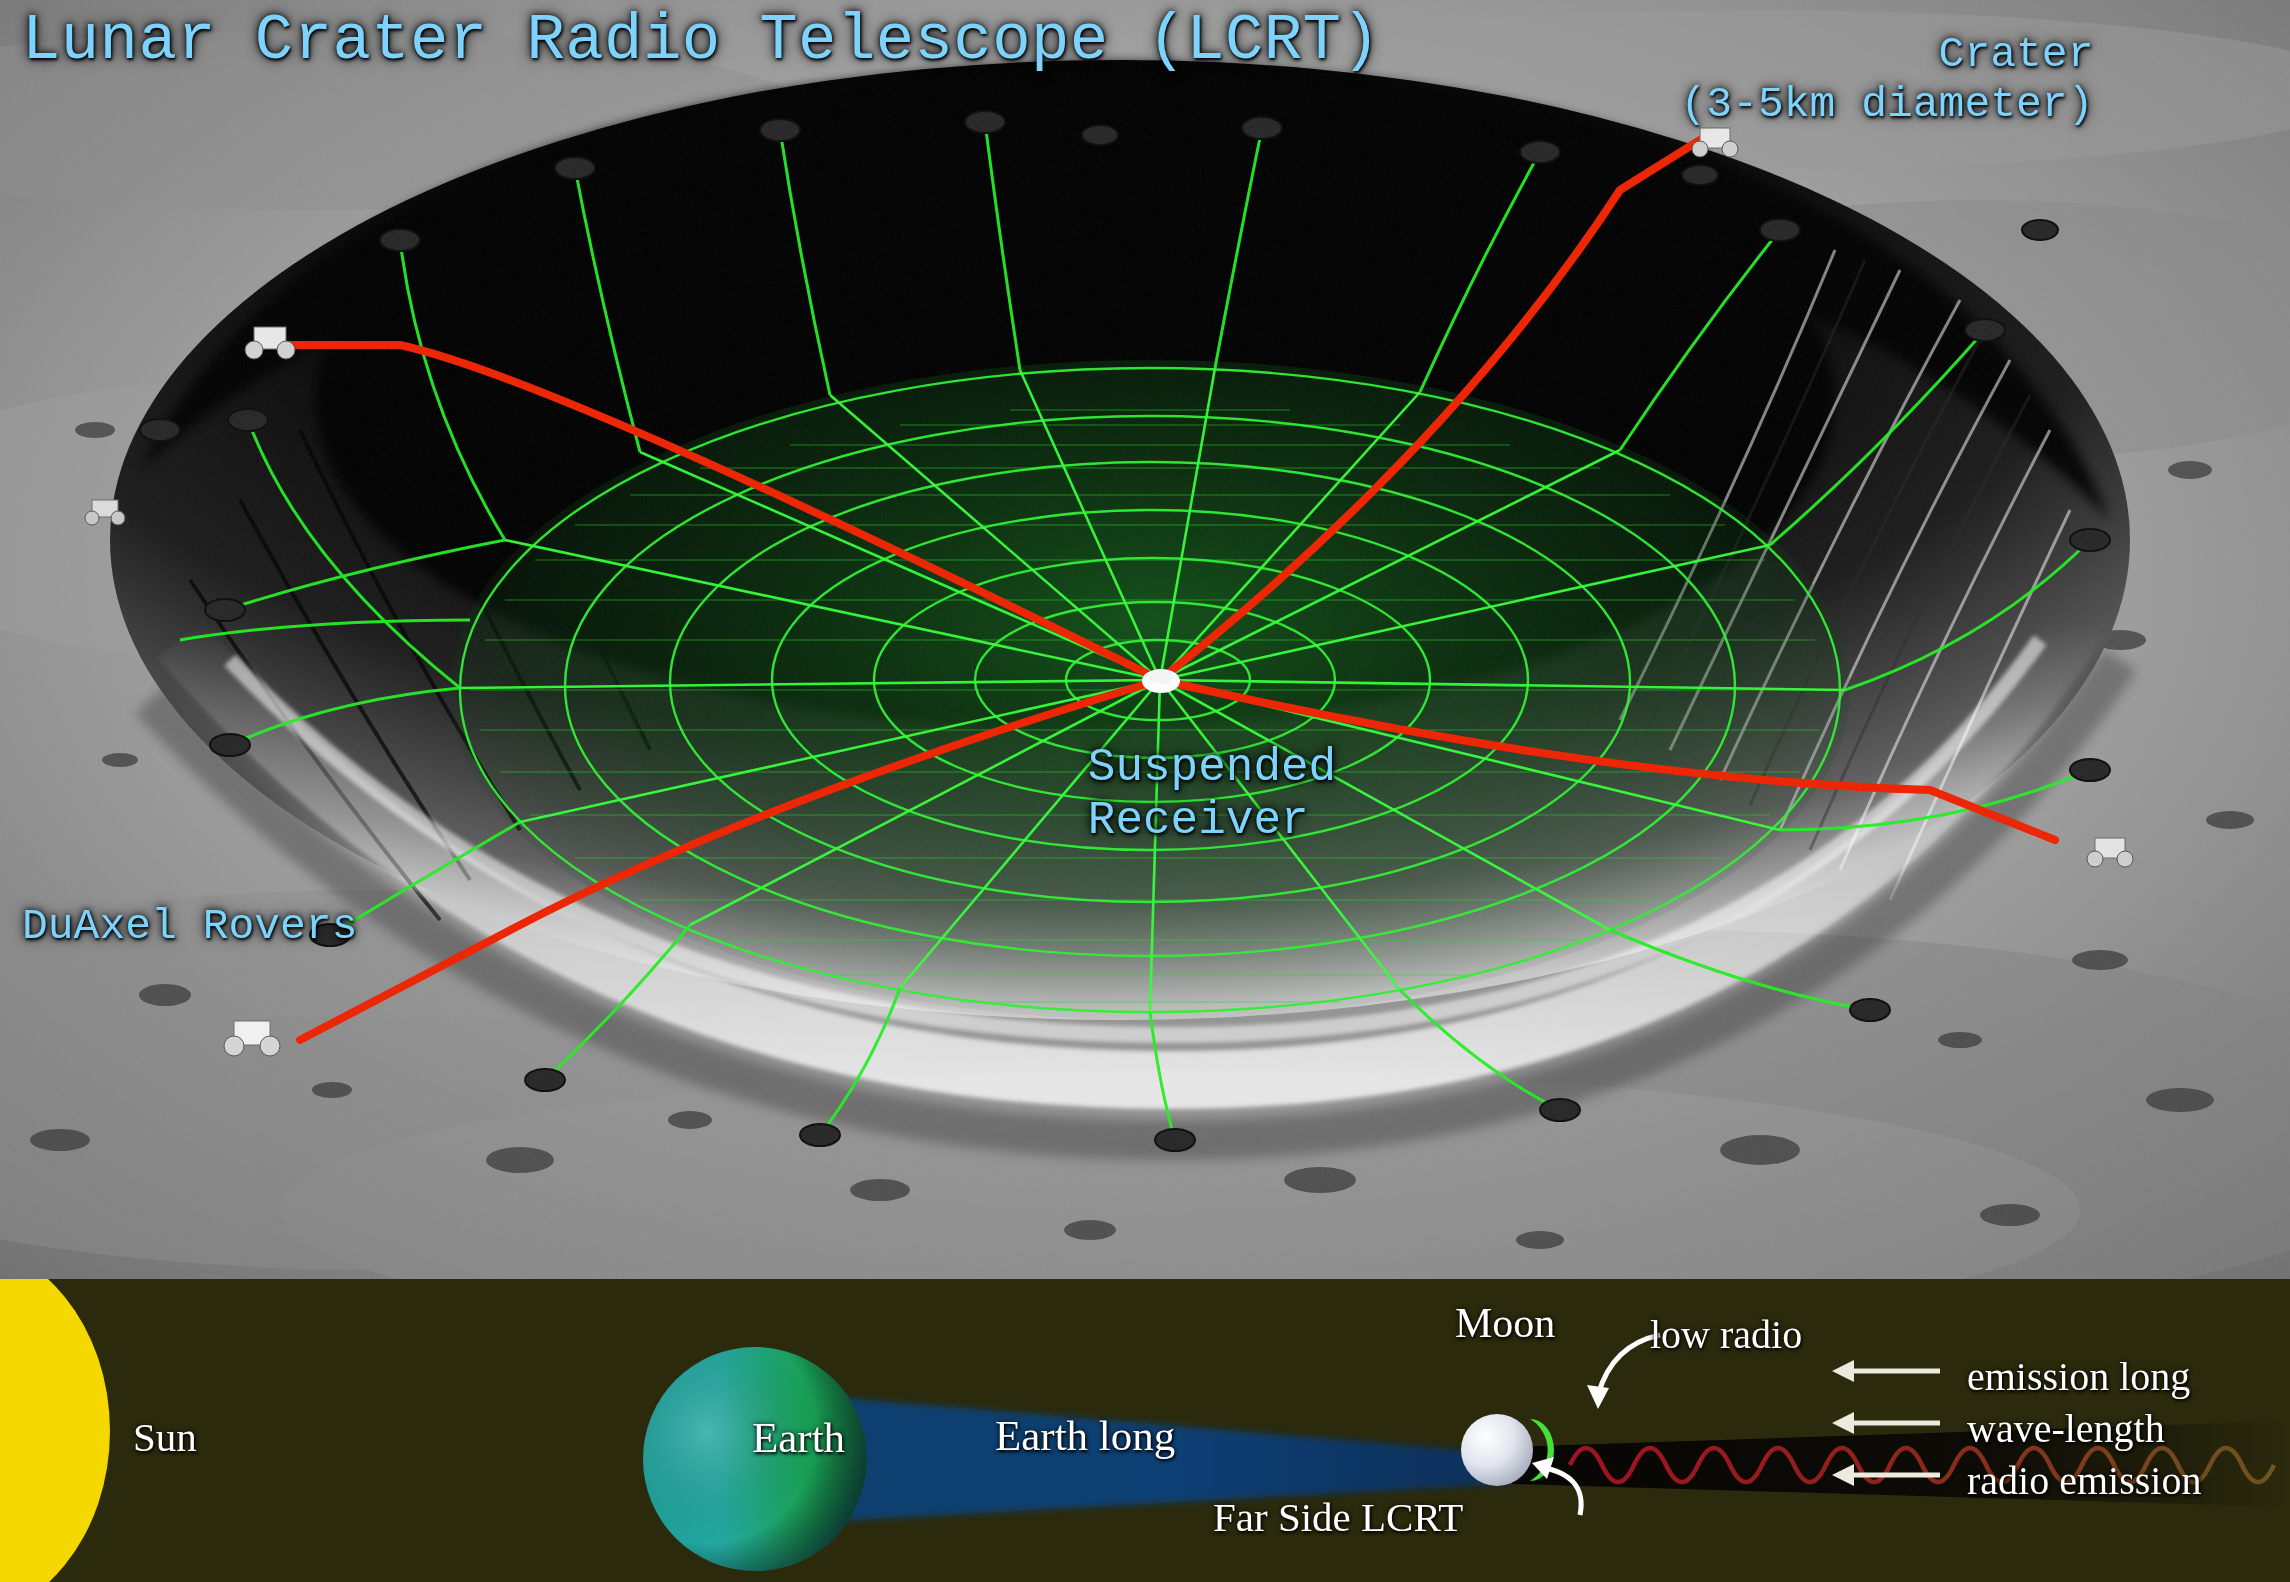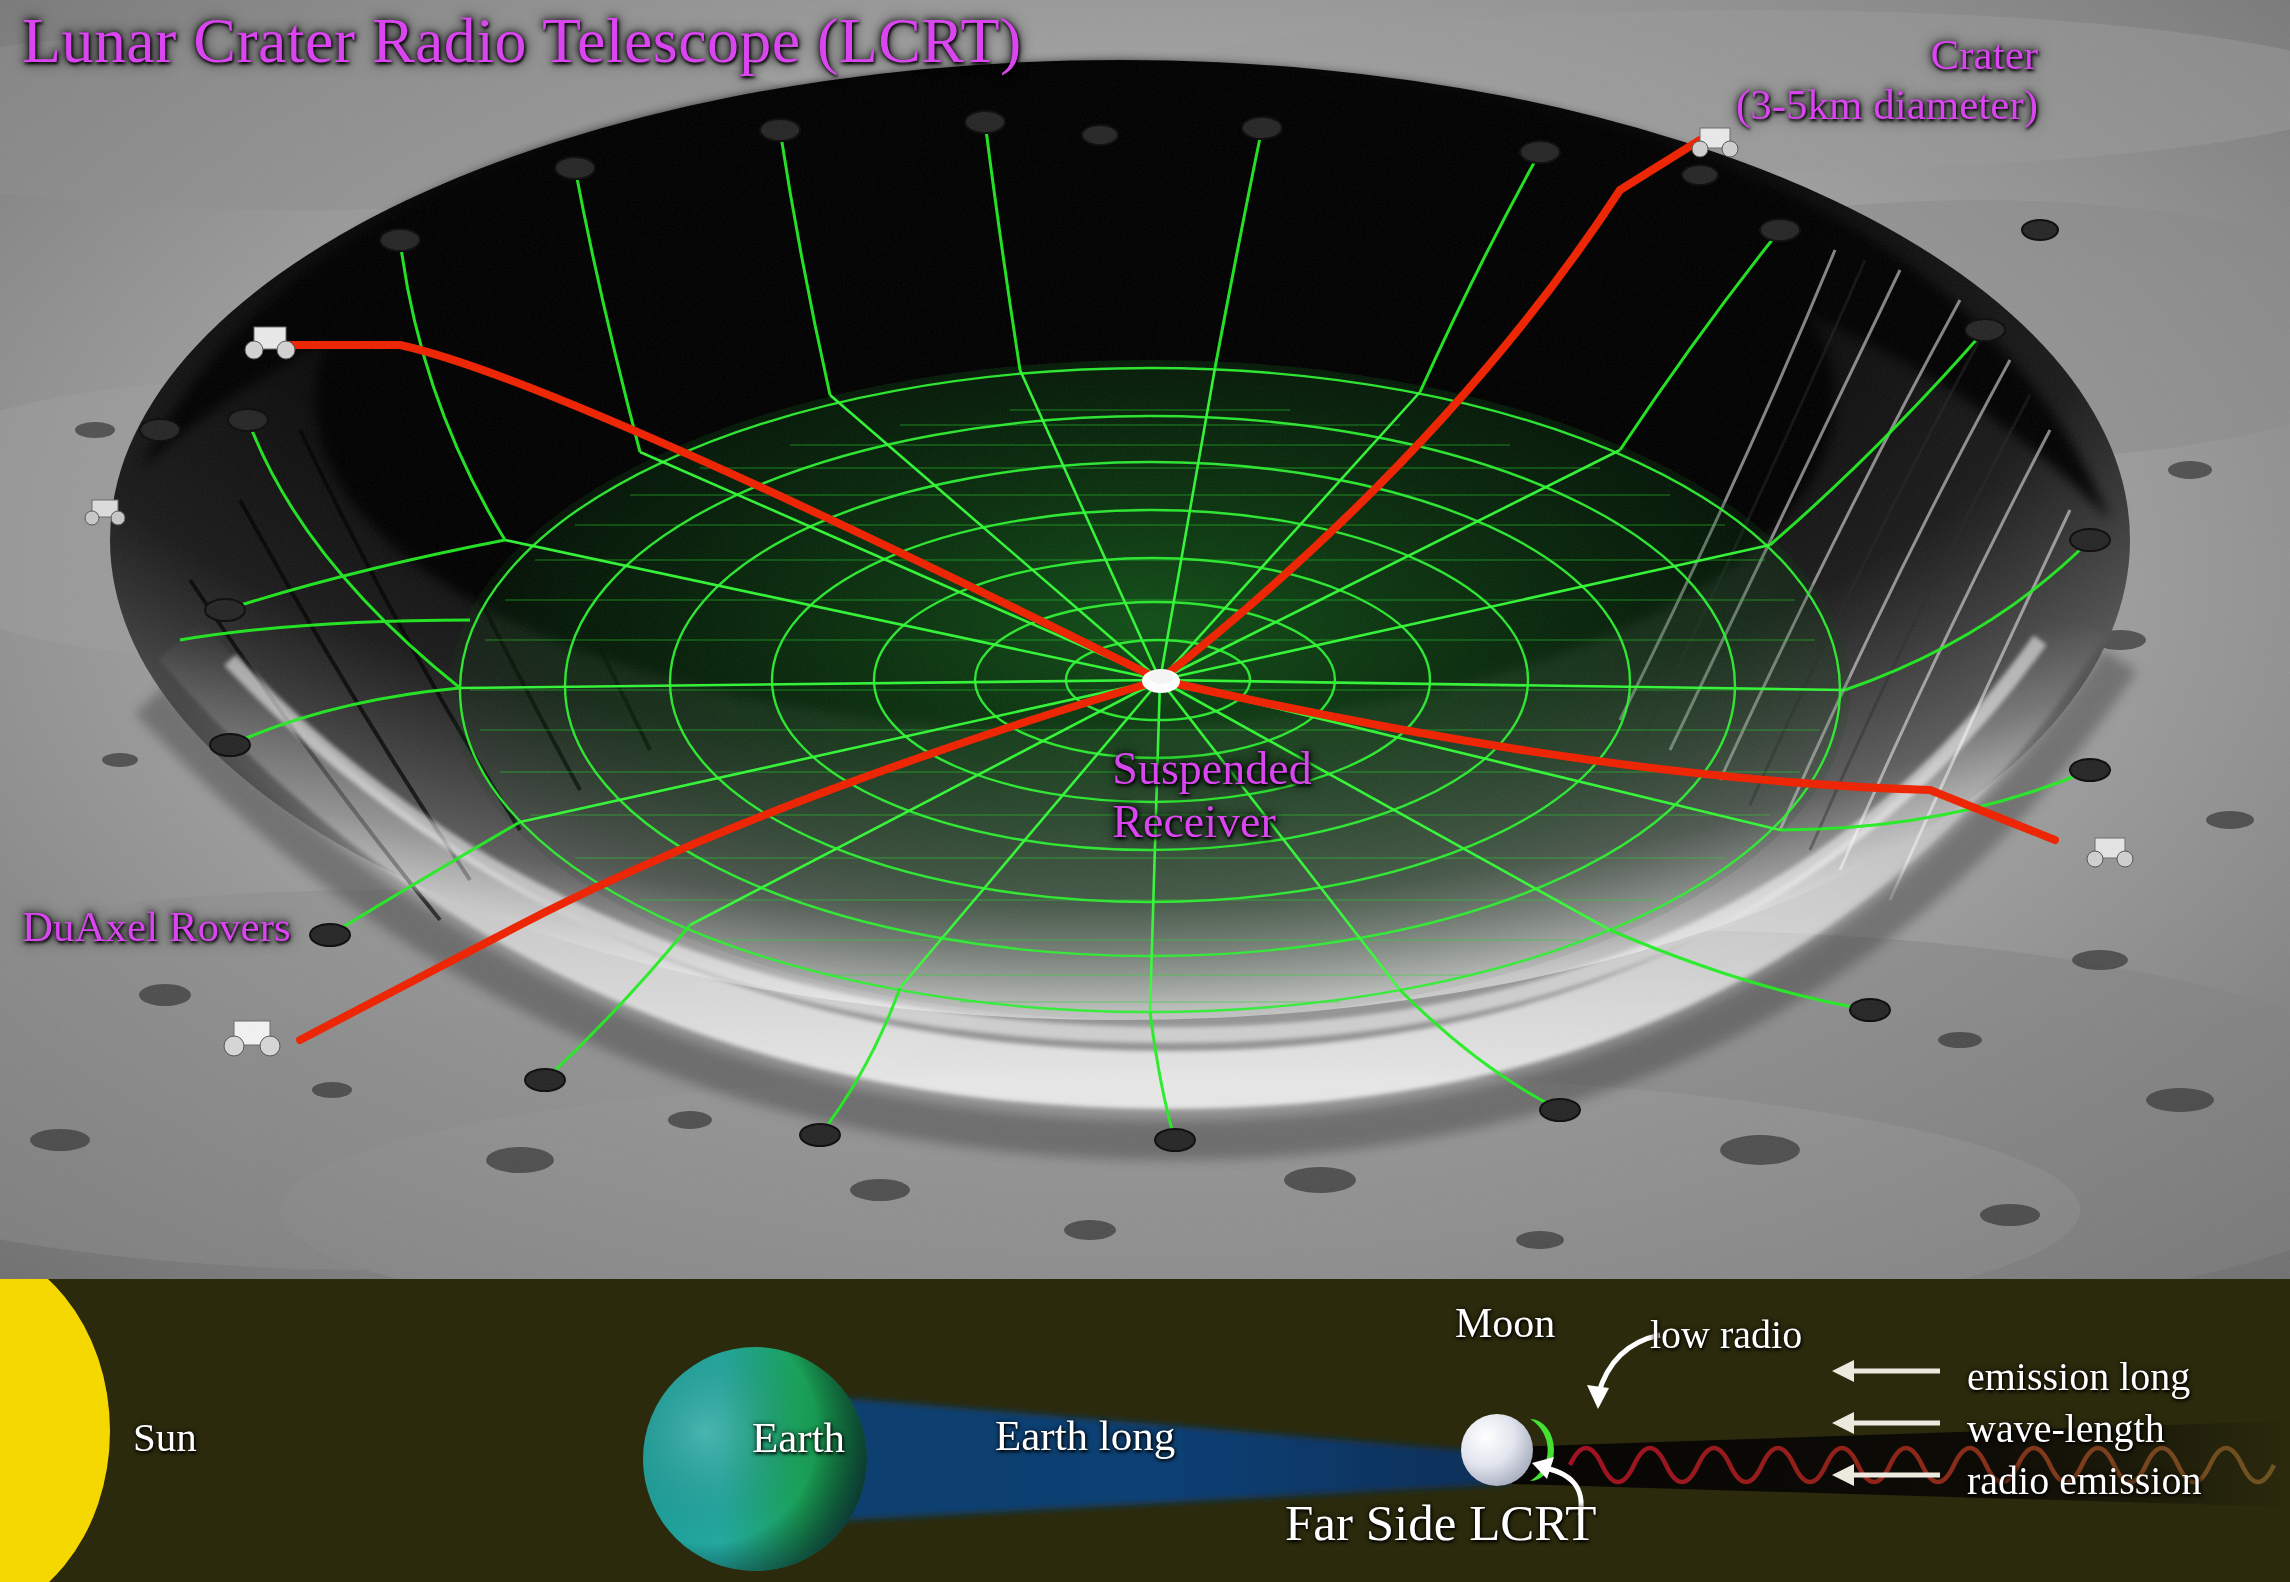--- a/index.html
+++ b/index.html
@@ -5,40 +5,40 @@
   html,body{margin:0;padding:0;background:#000;}
   body{width:2290px;height:1582px;overflow:hidden;
        font-family:"Liberation Serif","DejaVu Serif",serif;}
   #stage{position:relative;width:2290px;height:1582px;overflow:hidden;background:#000;}
 
   
   #crater-scene{position:absolute;left:0;top:0;width:2290px;height:1279px;overflow:hidden;}
   #crater-scene svg{position:absolute;left:0;top:0;}
 
   
-  .lbl{position:absolute;color:#d946ef;white-space:pre;line-height:1.16;
-       text-shadow:0 0 6px rgba(0,0,0,.95),0 0 14px rgba(0,0,0,.8),1px 2px 3px rgba(0,0,0,.95);}
+  .lbl{position:absolute;color:#7dd3fc;white-space:pre;line-height:1.16;
+       text-shadow:0 0 6px rgba(0,0,0,.95),0 0 14px rgba(0,0,0,.8),1px 2px 3px rgba(0,0,0,.95);font-family:Liberation Mono, monospace;}
   #title-label{left:22px;top:4px;font-size:64px;letter-spacing:.4px;}
   #crater-label{left:1887px;top:30px;font-size:43px;text-align:right;transform:translateX(-50%);}
   #mesh-label{left:660px;top:614px;font-size:46px;text-align:center;transform:translateX(-50%);}
   #receiver-label{left:1212px;top:742px;font-size:46px;text-align:left;transform:translateX(-50%);}
   #rovers-label{left:22px;top:902px;font-size:43px;}
 
   
   #lower-panel{position:absolute;left:0;top:1279px;width:2290px;height:303px;
                background:#2b2a0d;overflow:hidden;}
   #lower-panel svg{position:absolute;left:0;top:0;}
   .dlbl{position:absolute;color:#fff;white-space:pre;line-height:1.12;
         text-shadow:0 0 5px rgba(0,0,0,.9),1px 2px 3px rgba(0,0,0,.9);}
   #sun-label{left:133px;top:1415px;font-size:41px;}
   #earth-label{left:752px;top:1414px;font-size:43px;}
   #earth-noise-label{left:995px;top:1412px;font-size:43px;}
   #moon-label{left:1455px;top:1300px;font-size:42px;}
   #low-noise-label{left:1650px;top:1313px;font-size:40px;}
-  #farside-label{left:1285px;top:1495px;font-size:51px;}
+  #farside-label{left:1213px;top:1495px;font-size:41px;}
   #legend-1{left:1967px;top:1355px;font-size:40px;}
   #legend-2{left:1967px;top:1407px;font-size:40px;}
   #legend-3{left:1967px;top:1459px;font-size:40px;}
 </style>
 </head>
 <body>
 
 <div id="stage">
 
   <div id="crater-scene">

